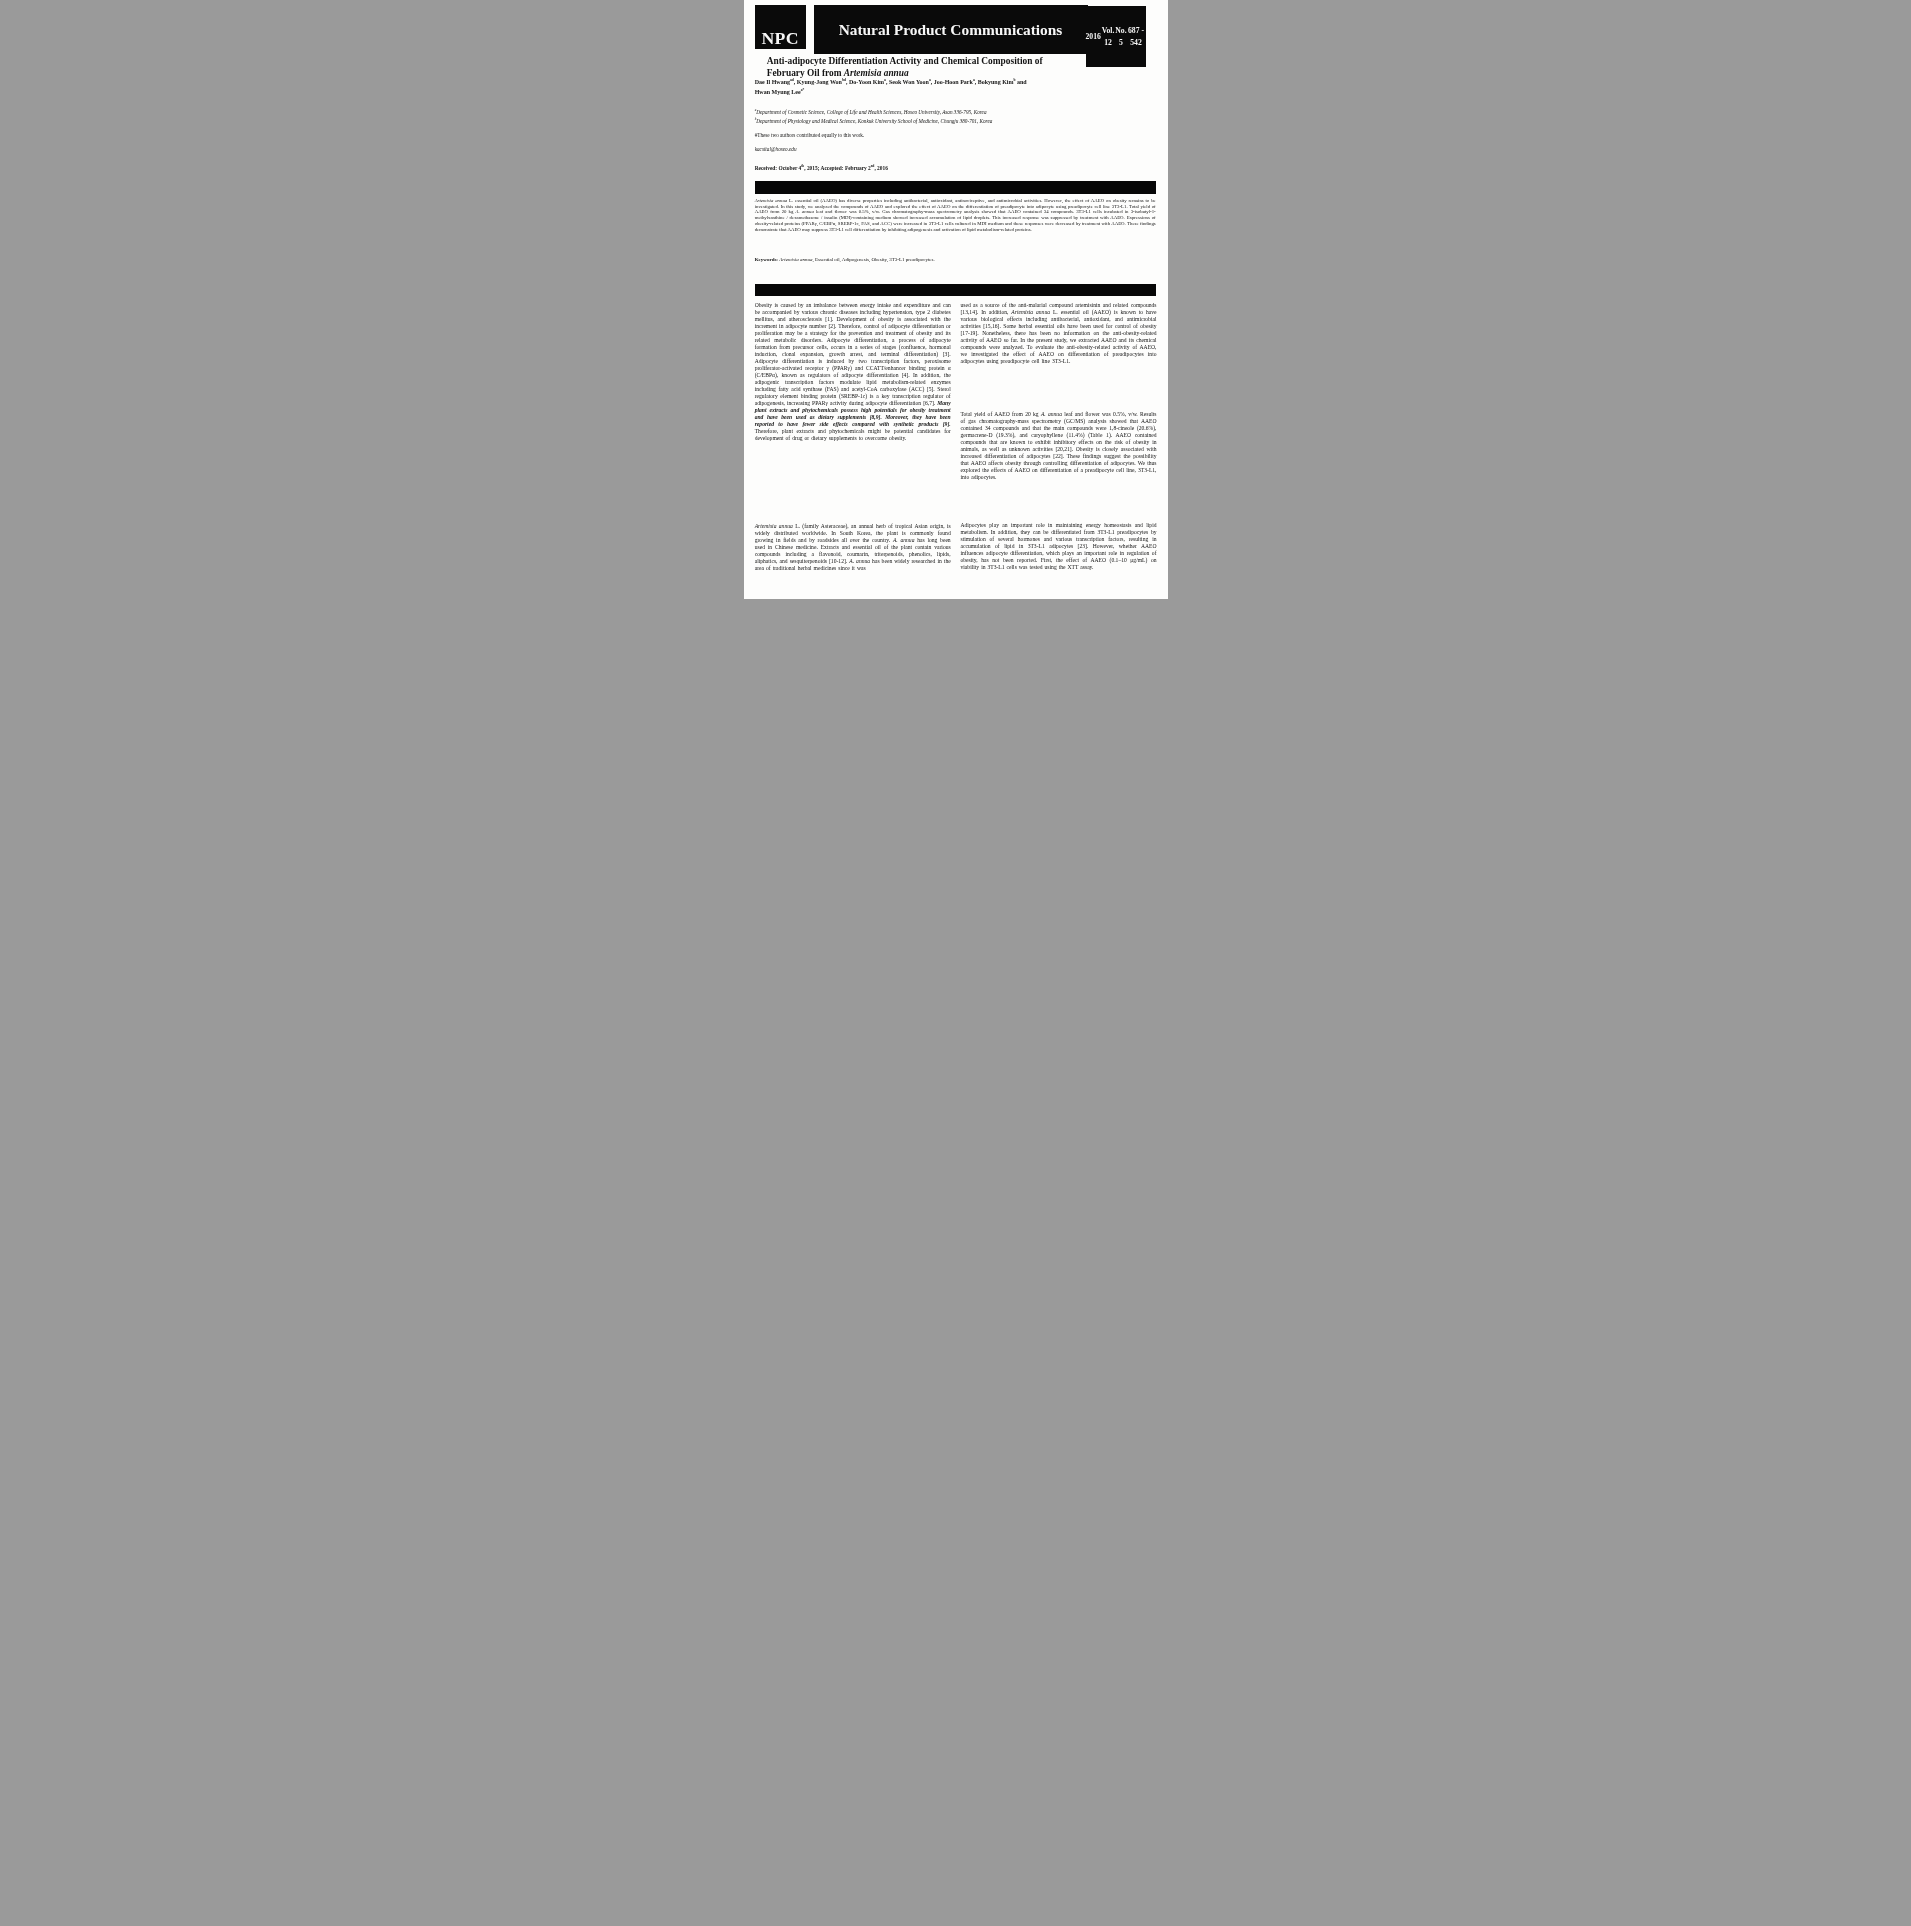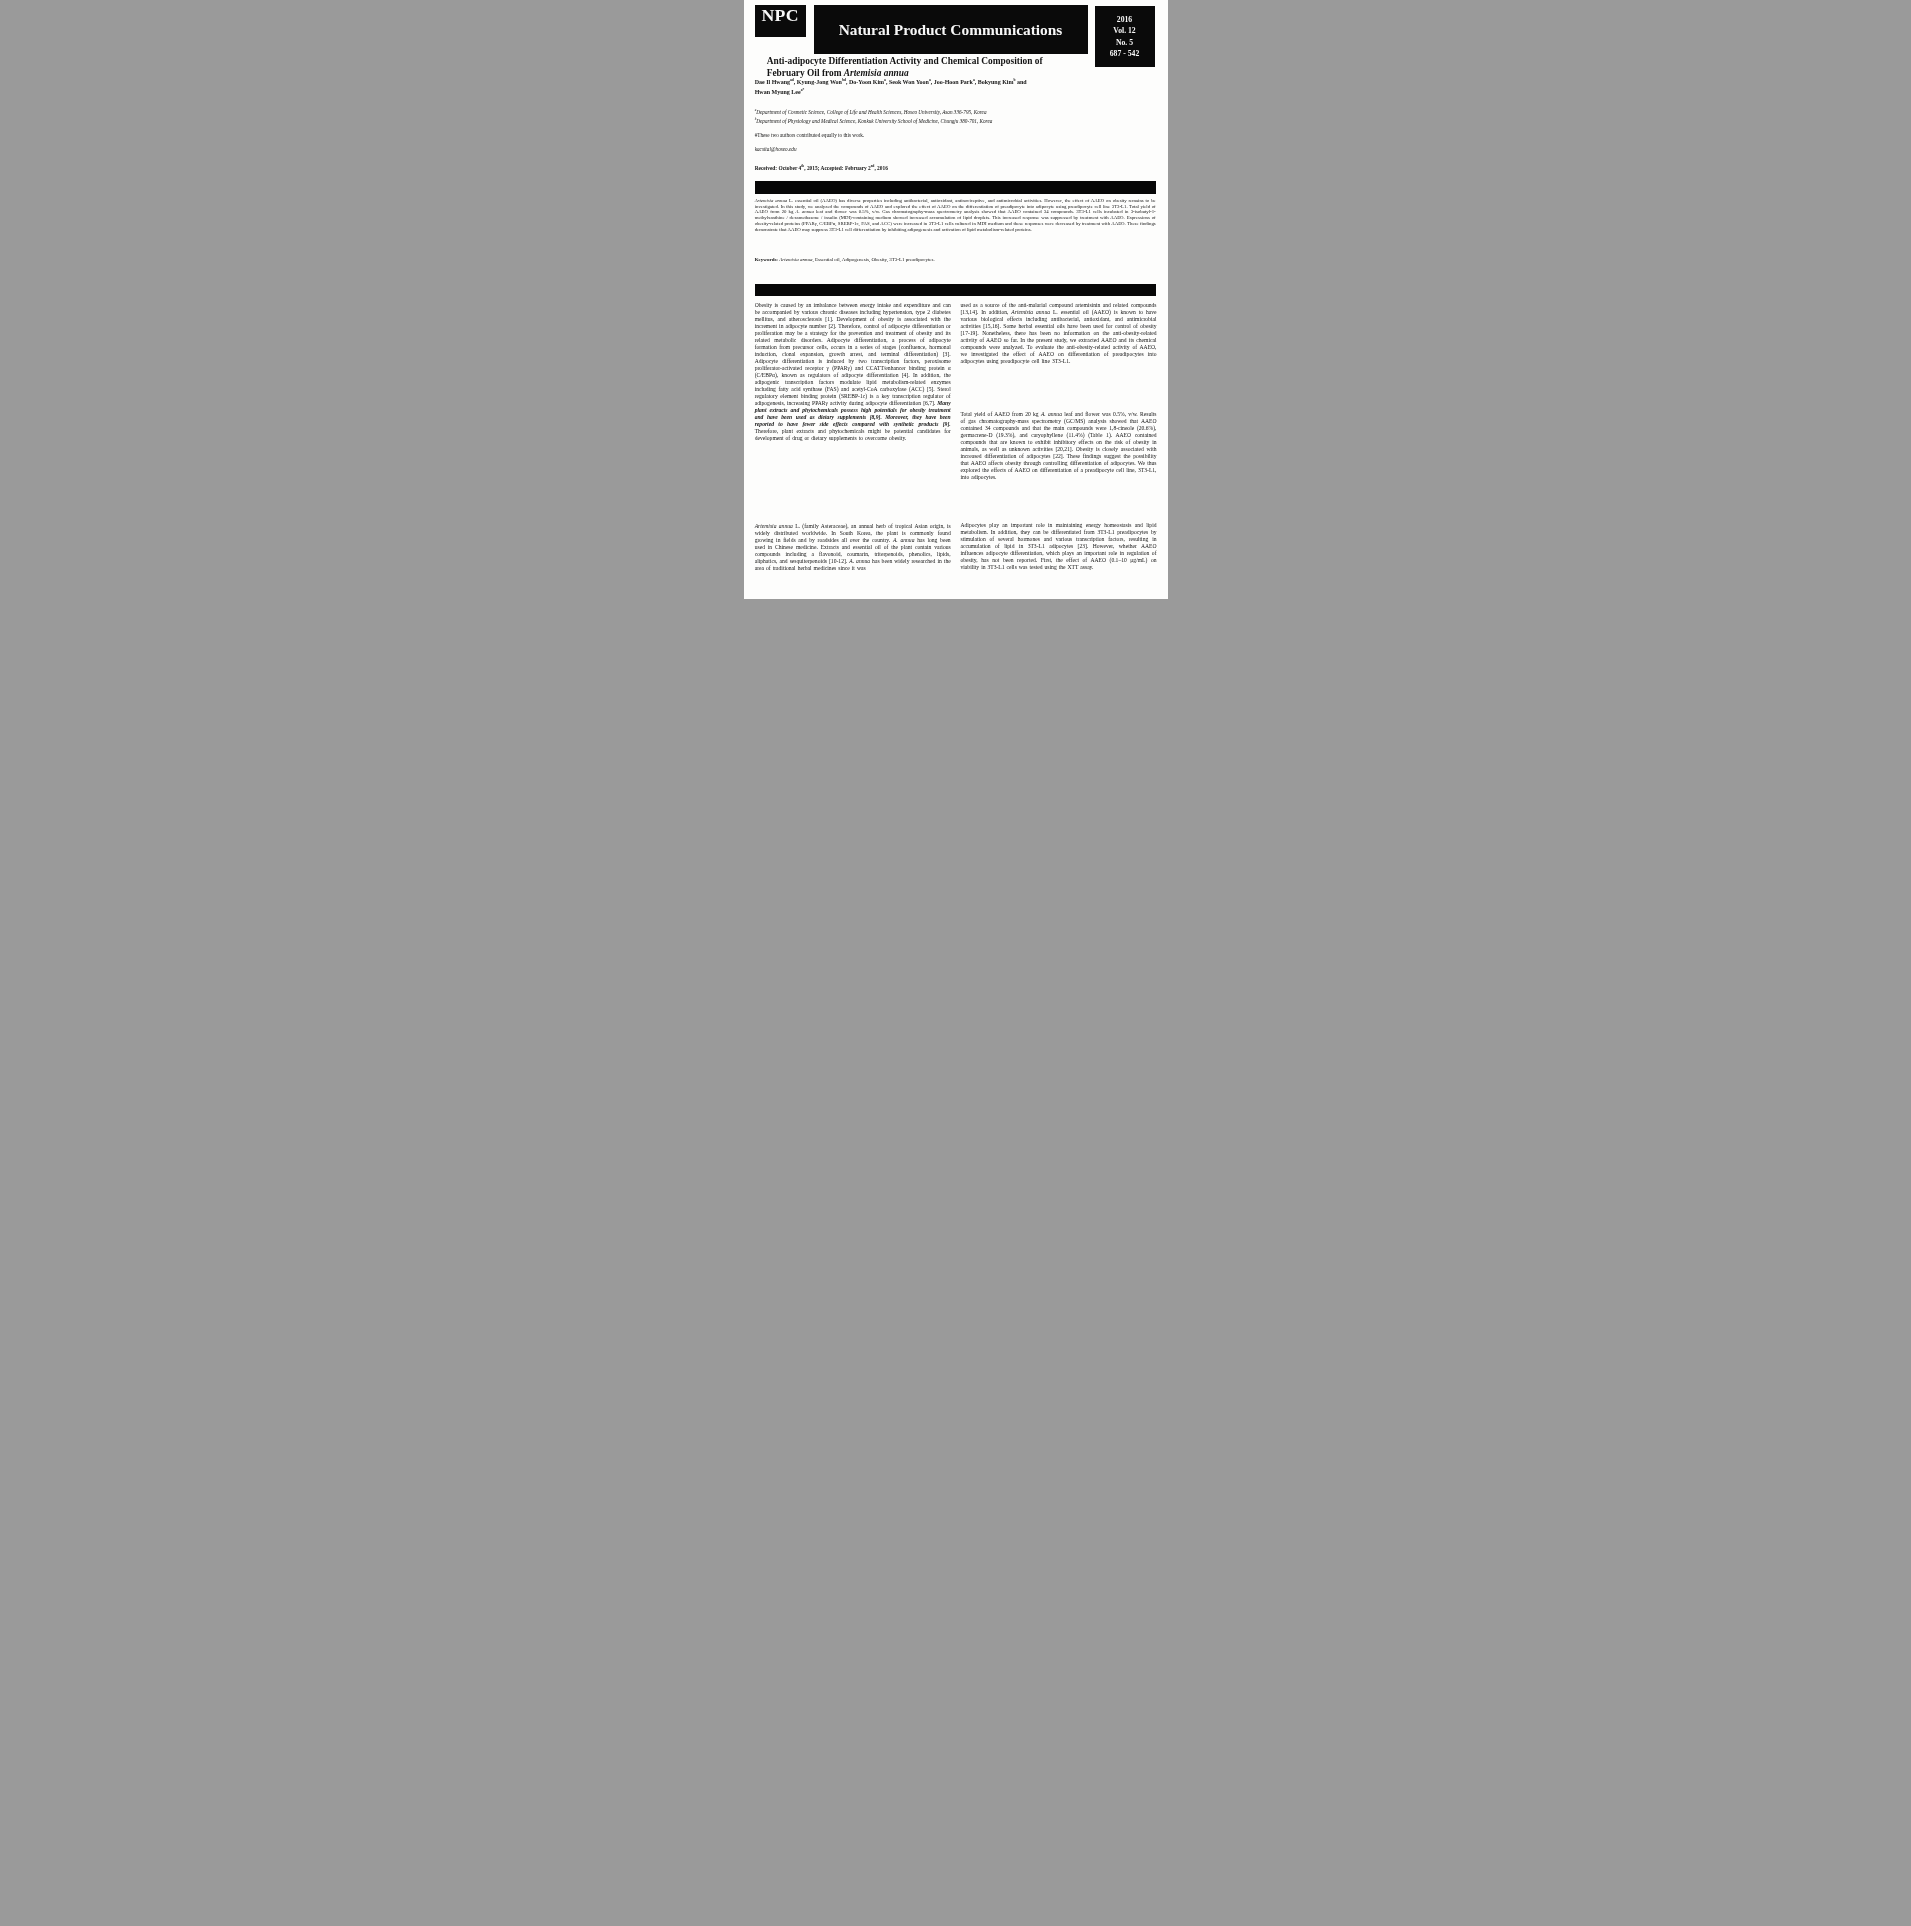--- a/index.html
+++ b/index.html
@@ -7,32 +7,32 @@
     position:relative;
     width:424px;height:599px;
     margin:0 auto;
     background:#fdfdfc;
     font-family:"Liberation Serif","DejaVu Serif",serif;
     color:#141414;
     overflow:hidden;
   }
   .blackbox{background:#0a0a0a;color:#f7f7f7;}
   .npc-box{
-    position:absolute;left:11.2px;top:5px;width:51px;height:32px;
-    display:flex;align-items:flex-start;justify-content:center;
+    position:absolute;left:11.2px;top:5px;width:51px;height:44px;
+    display:flex;align-items:flex-end;justify-content:center;
     font-size:17.7px;font-weight:bold;letter-spacing:0.4px;
   }
   .journal-box{
     position:absolute;left:70px;top:5px;width:274px;height:49px;
     display:flex;align-items:center;justify-content:center;
     font-size:15.4px;font-weight:bold;white-space:nowrap;
   }
   .issue-box{
-    position:absolute;left:351px;top:6.2px;width:60px;height:61px;
-    display:flex;flex-direction:column;align-items:center;justify-content:center;
+    position:absolute;left:342px;top:6.2px;width:60px;height:61px;
+    display:flex;flex-direction:row;align-items:center;justify-content:center;
     font-size:7.7px;font-weight:bold;line-height:1.5;text-align:center;
   }
   .article-title{
     position:absolute;left:11.2px;top:43px;width:339px;
     font-size:9.4px;font-weight:bold;line-height:12px;
   }
   .authors{
     position:absolute;left:11.2px;top:77px;width:385px;
     font-size:6px;font-weight:bold;line-height:10.4px;
   }

